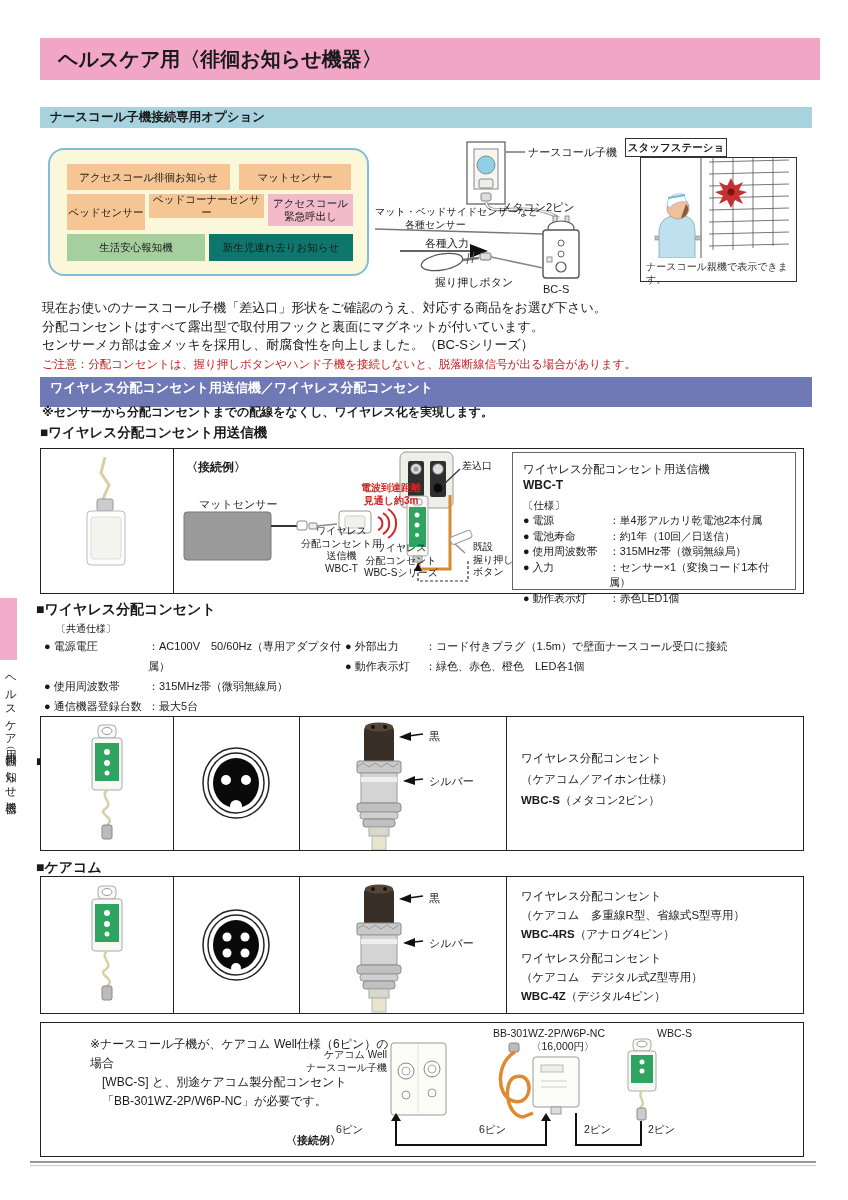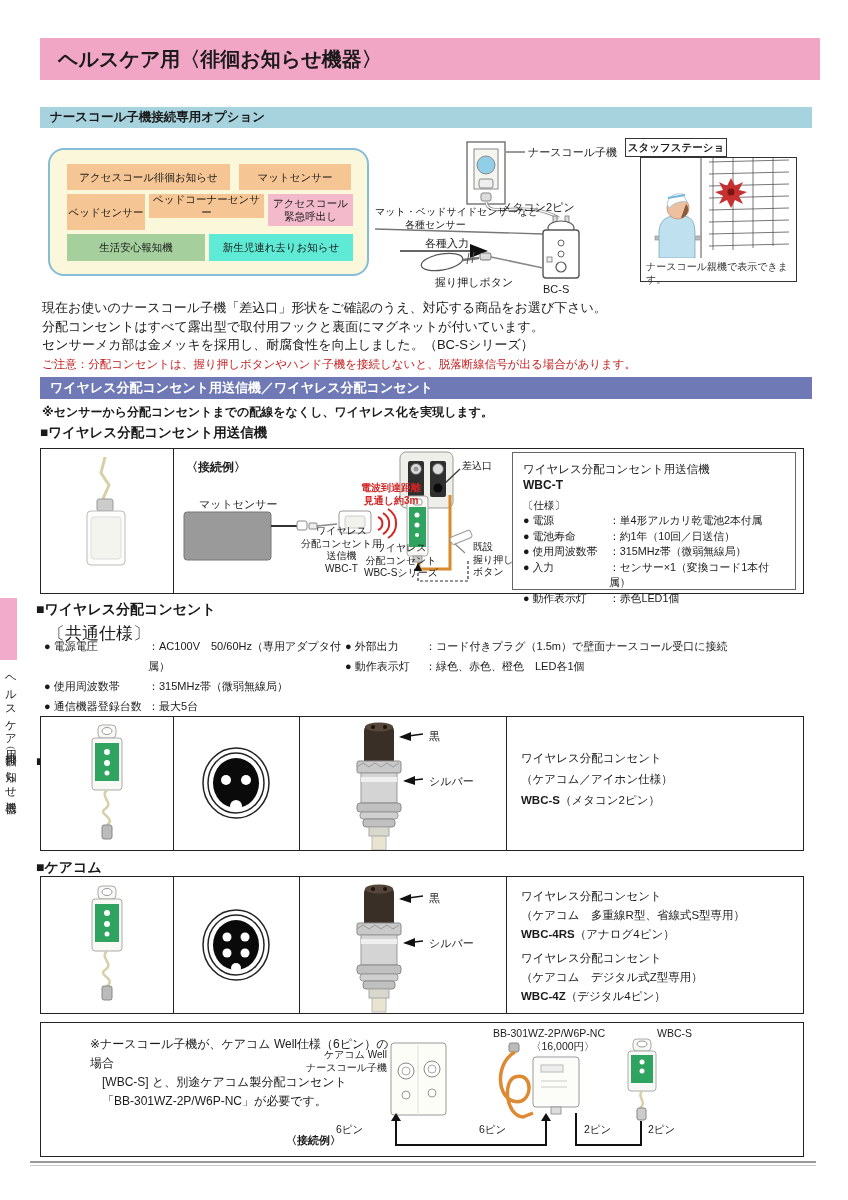--- a/index.html
+++ b/index.html
@@ -12,21 +12,21 @@
   .lead{font-size:12px;font-weight:bold;}
   .h-black{font-size:14px;font-weight:bold;}
   .body-text{font-size:13px;line-height:18.5px;}
   .caution{font-size:11.5px;color:#C22020;}
   .creambox{background:#FBF7DA;border:2px solid #85BCD8;border-radius:16px;}
   .chip{position:absolute;display:flex;align-items:center;justify-content:center;text-align:center;
         font-size:10.5px;line-height:13px;}
   .chip-orange{background:#F5C593;}
   .chip-pink{background:#F3BACC;}
   .chip-green{background:#A5D09E;}
-  .chip-blue{background:#5eead4;}
+  .chip-blue{background:#0f766e;}
   .outline-box{border:1.5px solid #222;background:#fff;}
   .spec-box{border:1.2px solid #666;background:#fff;padding:8px 10px;}
   .spec-title{font-size:11.5px;line-height:16px;}
   .spec-model{font-size:12px;font-weight:bold;line-height:17px;}
   .spec-head{font-size:10.5px;line-height:16px;margin-top:3px;}
   .spec-row{display:flex;font-size:10.8px;line-height:15.5px;}
   .spec-row .lb{width:86px;flex:none;}
   .cs-row{display:flex;font-size:11px;line-height:20px;}
   .cs-row .lb1{width:104px;flex:none;}
   .cs-row .lb2{width:80px;flex:none;}
@@ -153,21 +153,21 @@
       <rect x="14" y="78" width="46" height="4" fill="#bbb" stroke="#888" stroke-width="0.6"></rect>
       <path d="M18,100 L18,72 Q20,58 34,58 L44,58 Q54,60 54,74 L54,100 Z" fill="#BFE0EE" stroke="#7fa8bd" stroke-width="0.8"></path>
       <circle cx="37" cy="50" r="11" fill="#EFC0A0" stroke="#c09070" stroke-width="0.8"></circle>
       <path d="M26,46 Q28,34 42,36 L46,44 Q36,42 28,50 Z" fill="#fff" stroke="#9bbfd0" stroke-width="0.8"></path>
       <path d="M27,40 L44,37" stroke="#6fb6d8" stroke-width="2"></path>
       <path d="M45,46 Q49,50 46,56 Q43,60 40,60" fill="#8a5a3a" stroke="none"></path>
     </svg>
     <div class="abs lbl" style="left:5px;top:103px;color:#333;">ナースコール親機で表示できます。</div>
   </div>
 
-  <div class="abs banner-purple" style="left:40px;top:377px;width:762px;height:22px;">
+  <div class="abs banner-purple" style="left:40px;top:377px;width:762px;height:30px;">
     <span>ワイヤレス分配コンセント用送信機／ワイヤレス分配コンセント</span>
   </div>
   <div class="abs lead" style="left:42px;top:404px;">※センサーから分配コンセントまでの配線をなくし、ワイヤレス化を実現します。</div>
   <div class="abs h-black" style="left:40px;top:424px;font-size:13.5px;">■ワイヤレス分配コンセント用送信機</div>
 
   <div class="abs outline-box" style="left:40px;top:448px;width:762px;height:144px;">
     <div class="abs" style="left:132px;top:0;width:0;height:144px;border-left:1.5px solid #222;"></div>
     <svg class="abs" style="left:0;top:0;" width="132" height="144" viewBox="0 0 132 144">
       <path d="M64,8 L60,24 L68,36 L62,50 L66,58" fill="none" stroke="#D8CFA8" stroke-width="3"></path>
       <rect x="56" y="50" width="16" height="12" rx="2" fill="#ccc" stroke="#999"></rect>
@@ -257,21 +257,21 @@
         <span class="lb">● 入力</span>
         <span>：センサー×1（変換コード1本付属）</span>
       </div>
     <div class="spec-row">
         <span class="lb">● 動作表示灯</span>
         <span>：赤色LED1個</span>
       </div>
   </div>
 
   <div class="abs h-black" style="left:36px;top:601px;">■ワイヤレス分配コンセント</div>
-  <div class="abs" style="left:48px;top:622px;font-size:17px;">〔共通仕様〕</div>
+  <div class="abs" style="left:56px;top:622px;font-size:10px;">〔共通仕様〕</div>
   <div class="abs" style="left:44px;top:636px;width:300px;">
     <div class="cs-row">
         <span class="lb1">● 電源電圧</span>
         <span>：AC100V　50/60Hz（専用アダプタ付属）</span>
       </div>
     <div class="cs-row">
         <span class="lb1">● 使用周波数帯</span>
         <span>：315MHz帯（微弱無線局）</span>
       </div>
     <div class="cs-row">

